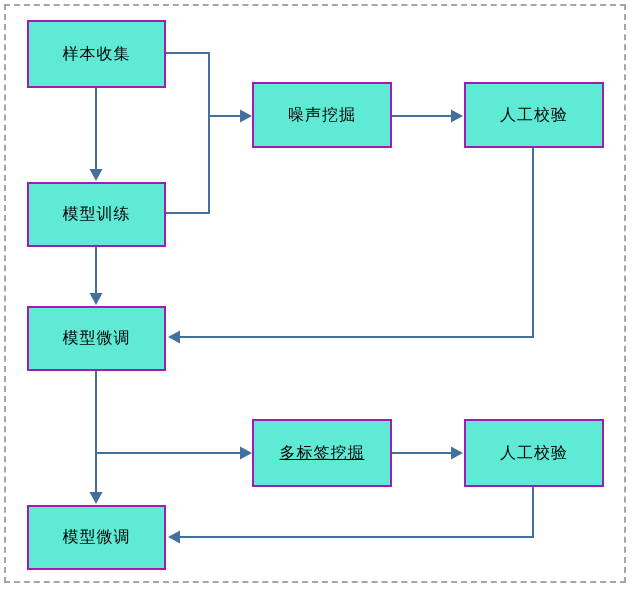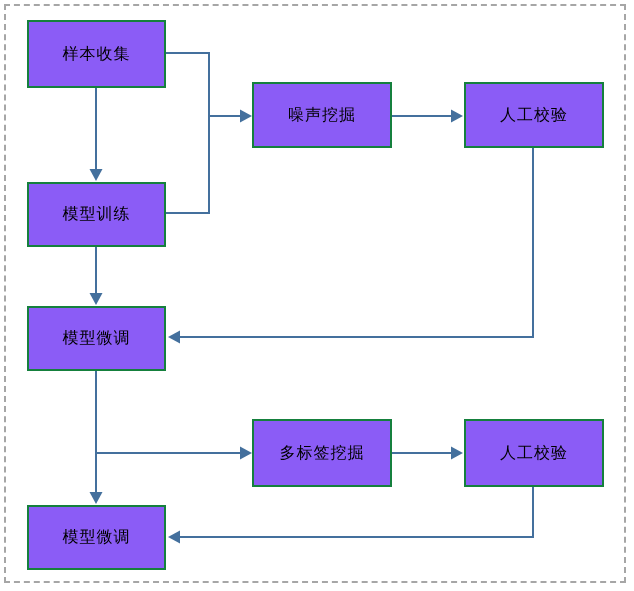--- a/index.html
+++ b/index.html
@@ -20,22 +20,22 @@
     left: 4px;
     top: 4px;
     width: 622px;
     height: 579px;
     border: 2px dashed #a6a6a6;
     box-sizing: border-box;
   }
   .node {
     position: absolute;
     box-sizing: border-box;
-    background: #8b5cf6;
-    border: 2px solid #15803d;
+    background: #5eead4;
+    border: 2px solid #a21caf;
     display: flex;
     align-items: center;
     justify-content: center;
     font-size: 16px;
     color: #000000;
     letter-spacing: 1px;
     z-index: 2;
   }
   #edges {
     position: absolute;
@@ -52,21 +52,21 @@
     fill: #44709d;
     stroke: none;
   }
 
   
   #node-sample          { left: 27px;  top: 20px;  width: 139px; height: 68px; }
   #node-training        { left: 27px;  top: 182px; width: 139px; height: 65px; }
   #node-noise           { left: 252px; top: 82px;  width: 140px; height: 66px; }
   #node-check-top       { left: 464px; top: 82px;  width: 140px; height: 66px; }
   #node-finetune-mid    { left: 27px;  top: 306px; width: 139px; height: 65px; }
-  #node-multilabel      { left: 252px; top: 419px; width: 140px; height: 68px; }
+  #node-multilabel      { left: 252px; top: 419px; width: 140px; height: 68px; text-decoration: underline; }
   #node-check-bottom    { left: 464px; top: 419px; width: 140px; height: 68px; }
   #node-finetune-bottom { left: 27px;  top: 505px; width: 139px; height: 65px; }
 </style>
 </head>
 <body>
 
 <div id="stage">
 
   <div id="frame"></div>
 

